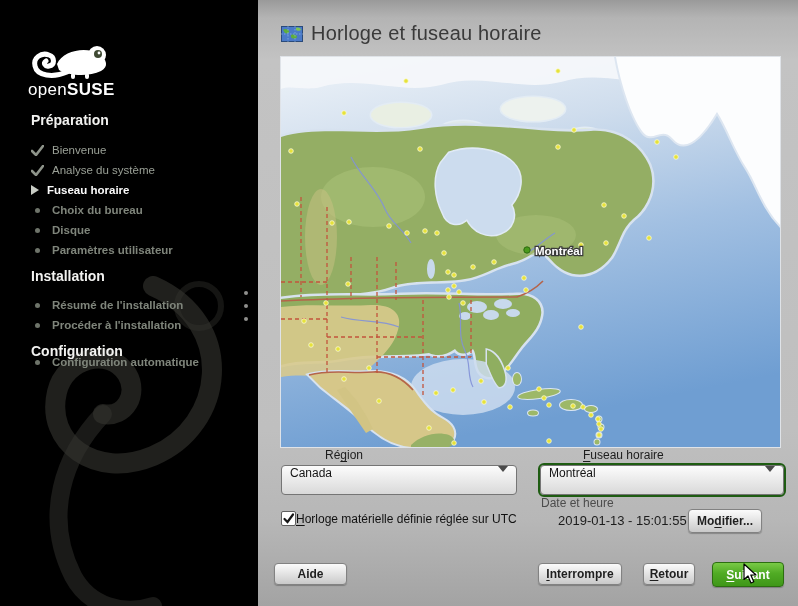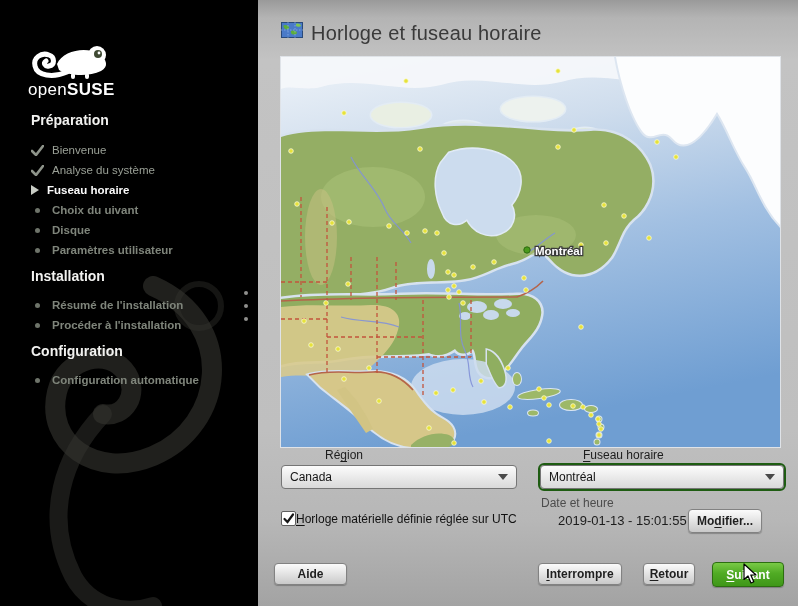--- a/index.html
+++ b/index.html
@@ -24,29 +24,29 @@
   .sb-item.todo{color:#7f857b;font-weight:700;}
   .check-icon{width:13px;height:11px;flex:0 0 auto;}
   .arrow-icon{width:0;height:0;border-left:8px solid #c9cdc5;border-top:5px solid transparent;border-bottom:5px solid transparent;flex:0 0 auto;}
   .bullet-icon{width:5px;height:5px;border-radius:50%;background:#6e746a;margin:0 4px;flex:0 0 auto;}
   #splitter{position:absolute;left:242px;top:291px;width:8px;height:30px;display:flex;flex-direction:column;align-items:center;justify-content:space-between;cursor:col-resize;}
   #splitter i{width:4px;height:4px;border-radius:50%;background:#8f8f8d;}
 
   
   #main{position:absolute;left:258px;top:0;width:540px;height:606px;
     background:linear-gradient(180deg,#9a9a9a 0px,#b4b4b4 18px,#c3c3c3 60px,#bfbfbf 430px,#b7b7b7 520px,#a3a3a3 100%);}
-  #title-row{position:absolute;left:23px;top:22px;display:flex;align-items:flex-start;gap:8px;}
+  #title-row{position:absolute;left:23px;top:22px;display:flex;align-items:center;gap:8px;}
   #page-title{font-size:20px;color:#3a3a3a;letter-spacing:.2px;}
   #map-wrap{position:absolute;left:23px;top:57px;width:499px;height:390px;box-shadow:0 0 0 1px #dfe3e8;}
 
   .field-label{position:absolute;font-size:12px;color:#1d1d1d;margin-left:44px;}
   .mn{text-decoration:underline;text-underline-offset:2px;}
-  .combo{position:absolute;height:24px;border:1px solid #757575;border-radius:4px;
+  .combo{position:absolute;height:30px;border:1px solid #757575;border-radius:4px;
     background:linear-gradient(180deg,#fcfcfc 0%,#ececec 45%,#d9d9d9 100%);
-    display:flex;align-items:center;padding:0 8px;font-size:12px;color:#141414;cursor:pointer;}
+    display:flex;padding:0 8px;font-size:12px;color:#141414;cursor:pointer;}
   .combo .val{flex:1;}
   .combo .chev{width:0;height:0;border-left:5px solid transparent;border-right:5px solid transparent;border-top:6px solid #4a4a4a;}
   #combo-tz{outline:2px solid #1e5c12;outline-offset:0;}
 
   .push-btn{position:absolute;height:22px;border:1px solid #828282;border-radius:4px;
     background:linear-gradient(180deg,#fbfbfb 0%,#e3e3e3 50%,#c9c9c9 100%);
     font-size:12px;font-weight:700;color:#1f1f1f;display:flex;align-items:center;justify-content:center;
     box-shadow:0 1px 1px rgba(0,0,0,.25);cursor:pointer;white-space:nowrap;}
   #btn-next{background:linear-gradient(180deg,#79ca46 0%,#50ab24 45%,#3f9718 100%);
     border:1px solid #2c6e10;color:#fff;height:25px;}
@@ -100,21 +100,21 @@
             <path d="M1,6 L5,10 L12,1" stroke="#8e948a" stroke-width="2.6" fill="none" stroke-linecap="round"></path>
           </svg>
         <span>Analyse du système</span>
       </div>
       <div class="sb-item current" style="top:176px">
         <span class="arrow-icon"></span>
         <span>Fuseau horaire</span>
       </div>
       <div class="sb-item todo" style="top:196px">
         <span class="bullet-icon"></span>
-        <span>Choix du uivant</span>
+        <span>Choix du bureau</span>
       </div>
       <div class="sb-item todo" style="top:216px">
         <span class="bullet-icon"></span>
         <span>Disque</span>
       </div>
       <div class="sb-item todo" style="top:236px">
         <span class="bullet-icon"></span>
         <span>Paramètres utilisateur</span>
       </div>
 
@@ -124,21 +124,21 @@
         <span class="bullet-icon"></span>
         <span>Résumé de l'installation</span>
       </div>
       <div class="sb-item todo" style="top:311px">
         <span class="bullet-icon"></span>
         <span>Procéder à l'installation</span>
       </div>
 
       <div class="sb-heading" style="top:335px">Configuration</div>
 
-      <div class="sb-item todo" style="top:366px">
+      <div class="sb-item todo" style="top:348px">
         <span class="bullet-icon"></span>
         <span>Configuration automatique</span>
       </div>
     </div>
 
     <div id="splitter">
         <i></i>
         <i></i>
         <i></i>
       </div>

